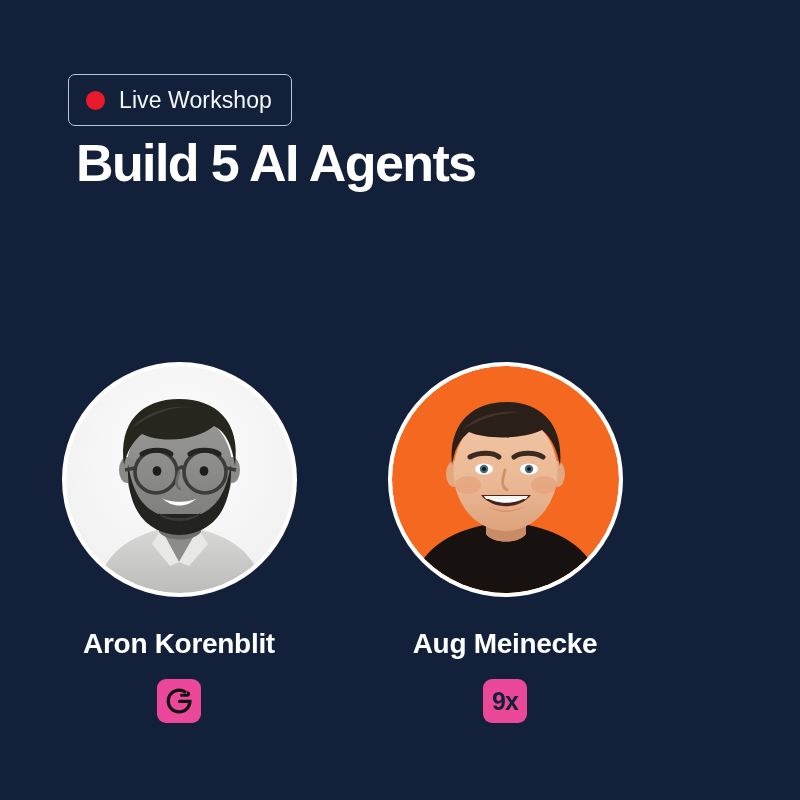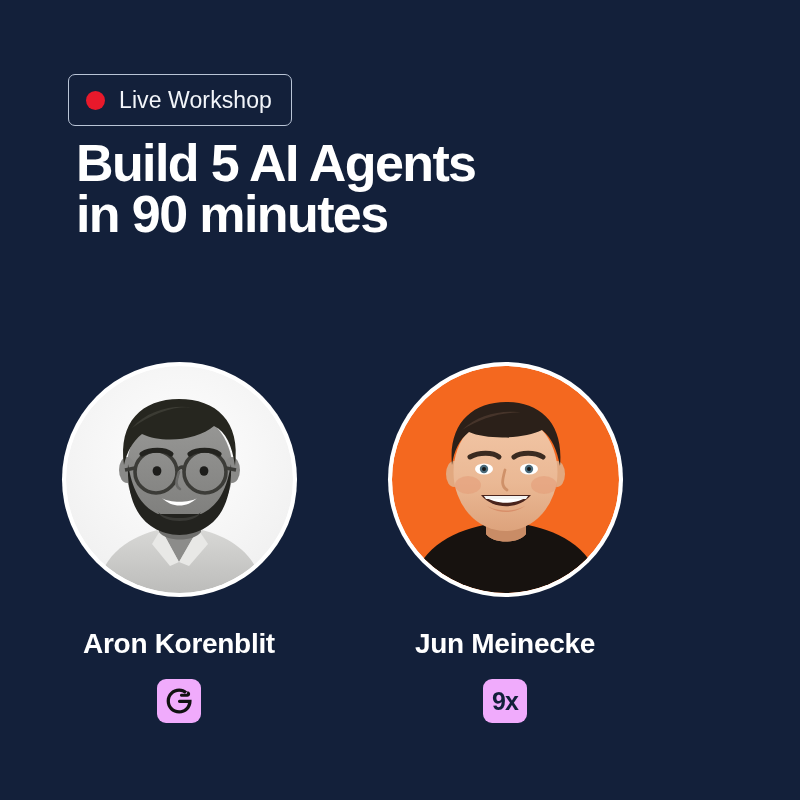--- a/index.html
+++ b/index.html
@@ -103,21 +103,21 @@
     letter-spacing: -0.3px;
     line-height: 1;
     white-space: nowrap;
   }
 
   .company-logo {
     margin-top: 21px;
     width: 44px;
     height: 44px;
     border-radius: 9px;
-    background: #f0abfc;
+    background: #ec4899;
     display: flex;
     align-items: center;
     justify-content: center;
   }
   .company-logo svg { display: block; }
   .logo-text {
     color: #12203a;
     font-size: 25px;
     font-weight: 700;
     letter-spacing: -1px;
@@ -129,21 +129,20 @@
 
 <div class="poster">
 
   <div class="badge">
     <span class="badge-dot"></span>
     <span class="badge-label">Live Workshop</span>
   </div>
 
   <h1 class="headline">
     <span class="headline-line">Build 5 AI Agents</span>
-    <span class="headline-line">in 90 minutes</span>
   </h1>
 
   <div class="speakers">
 
     <div class="speaker">
       <div class="avatar">
         <svg viewBox="0 0 227 227" xmlns="http://www.w3.org/2000/svg" aria-hidden="true">
           <defs>
             <radialGradient id="bwbg" cx="50%" cy="40%" r="75%">
               <stop offset="0%" stop-color="#ffffff"></stop>
@@ -255,20 +254,20 @@
 
             <path d="M113 104 C110 115 109 120 115 124" stroke="#cf9169" stroke-width="2.8" fill="none" stroke-linecap="round"></path>
 
             <path d="M89 129 C101 144 127 144 139 129 Z" fill="#4a241c"></path>
             <path d="M92 130 C103 139 125 139 136 130 Z" fill="#ffffff"></path>
             <path d="M92 130 L136 130 L134 133 L94 133 Z" fill="#f4f4f2"></path>
             <path d="M95 140 C106 146 122 146 133 140 C122 148 106 148 95 140 Z" fill="#d88f6a"></path>
           </g>
         </svg>
       </div>
-      <div class="speaker-name">Jun Meinecke</div>
+      <div class="speaker-name">Aug Meinecke</div>
       <div class="company-logo">
         <span class="logo-text">9x</span>
       </div>
     </div>
 
   </div>
 </div>
 
 </body></html>

